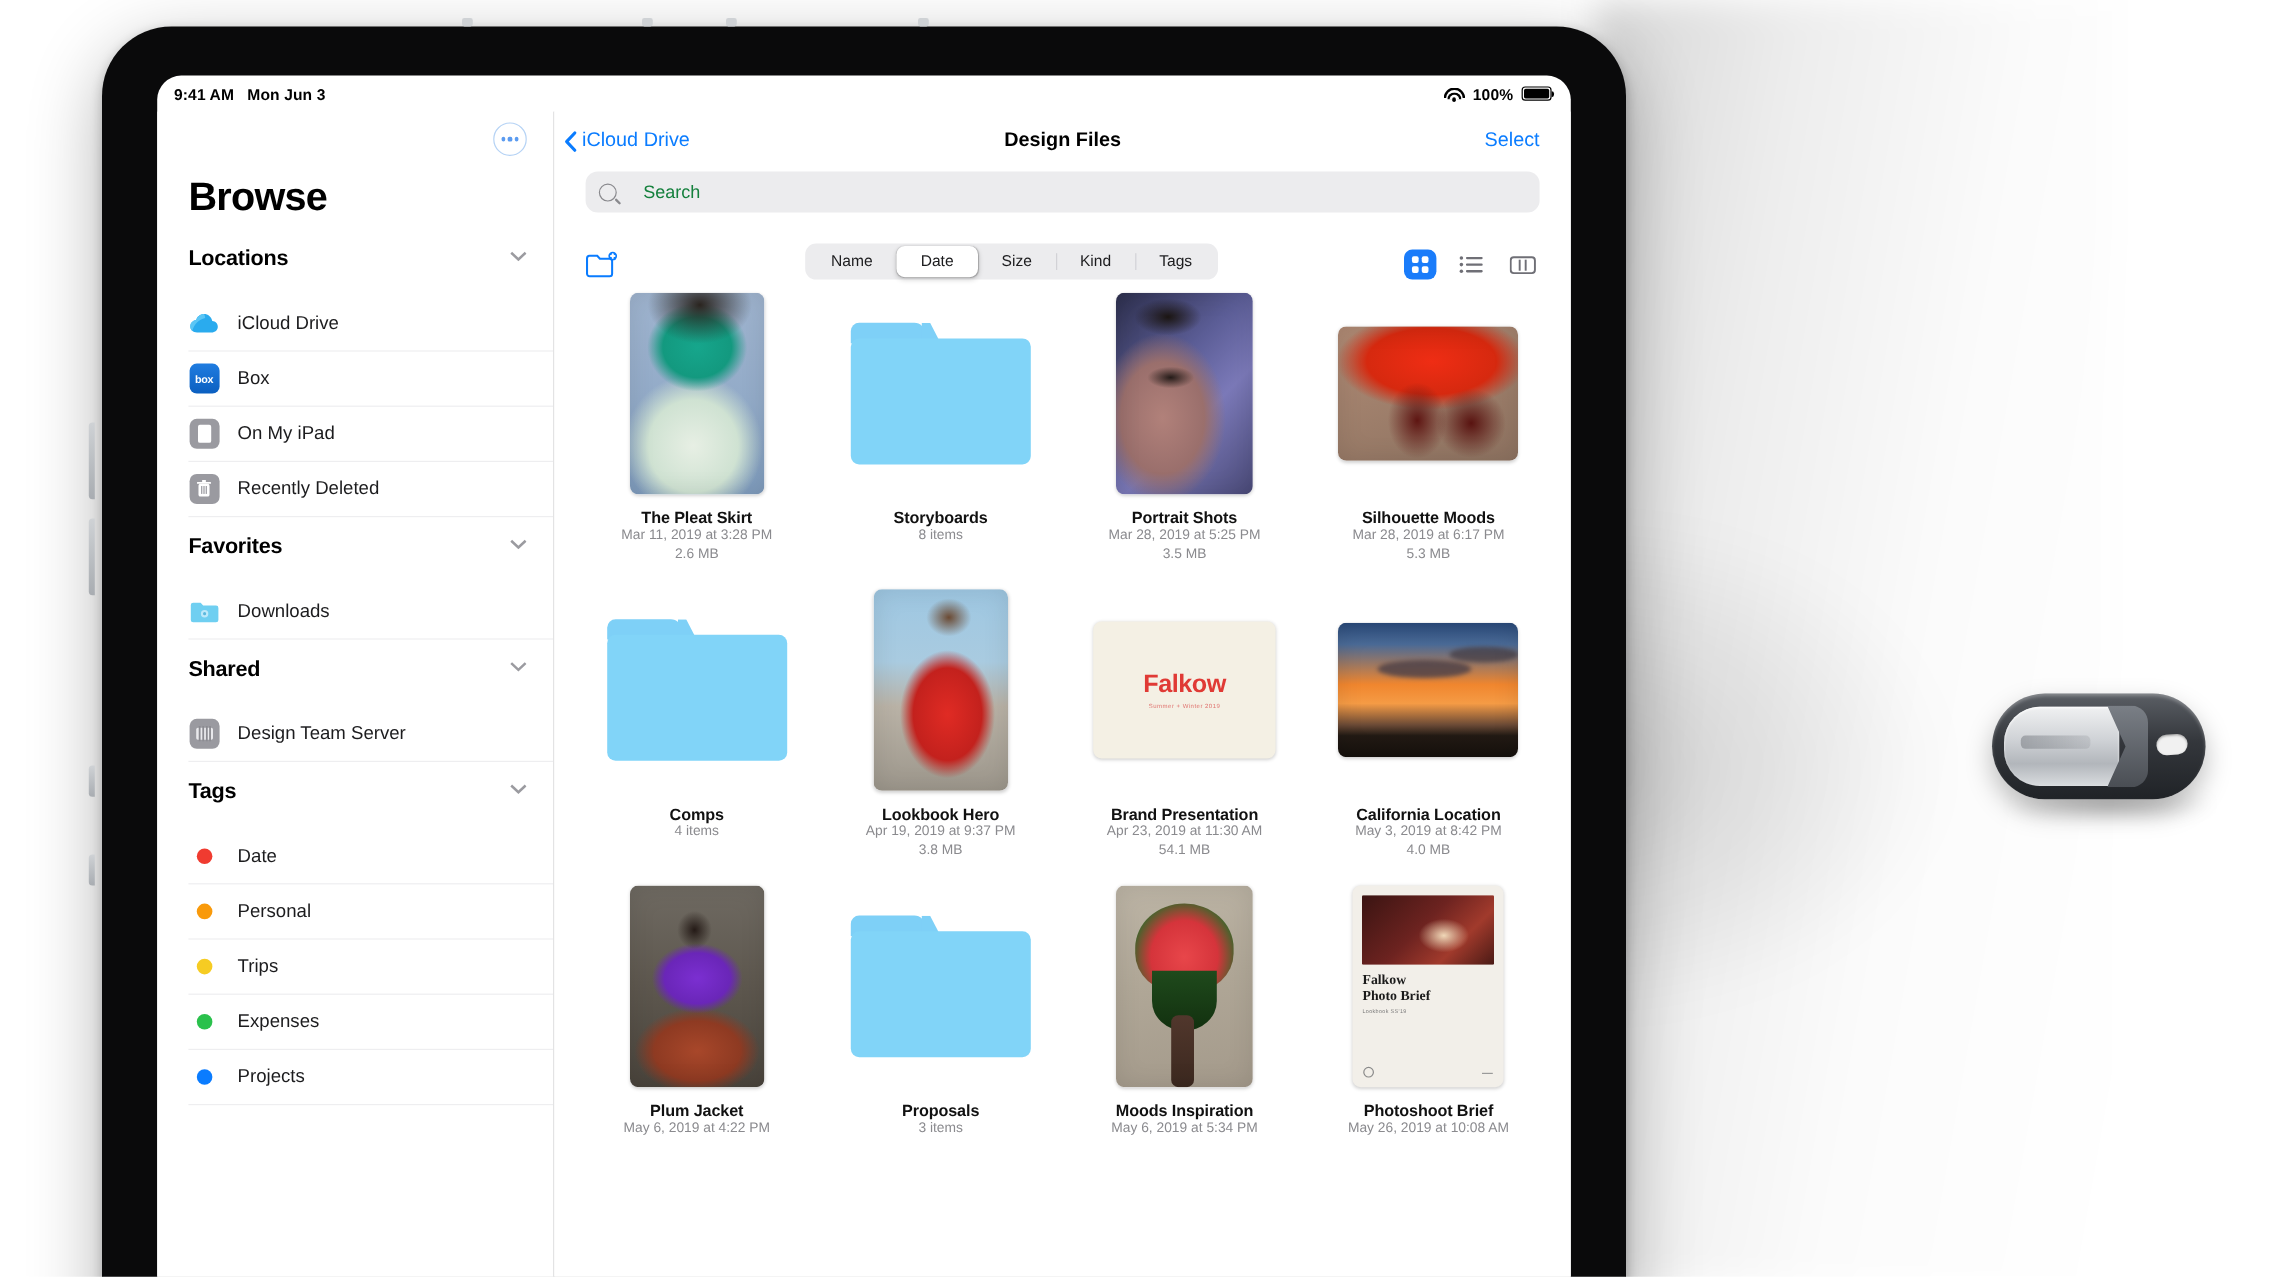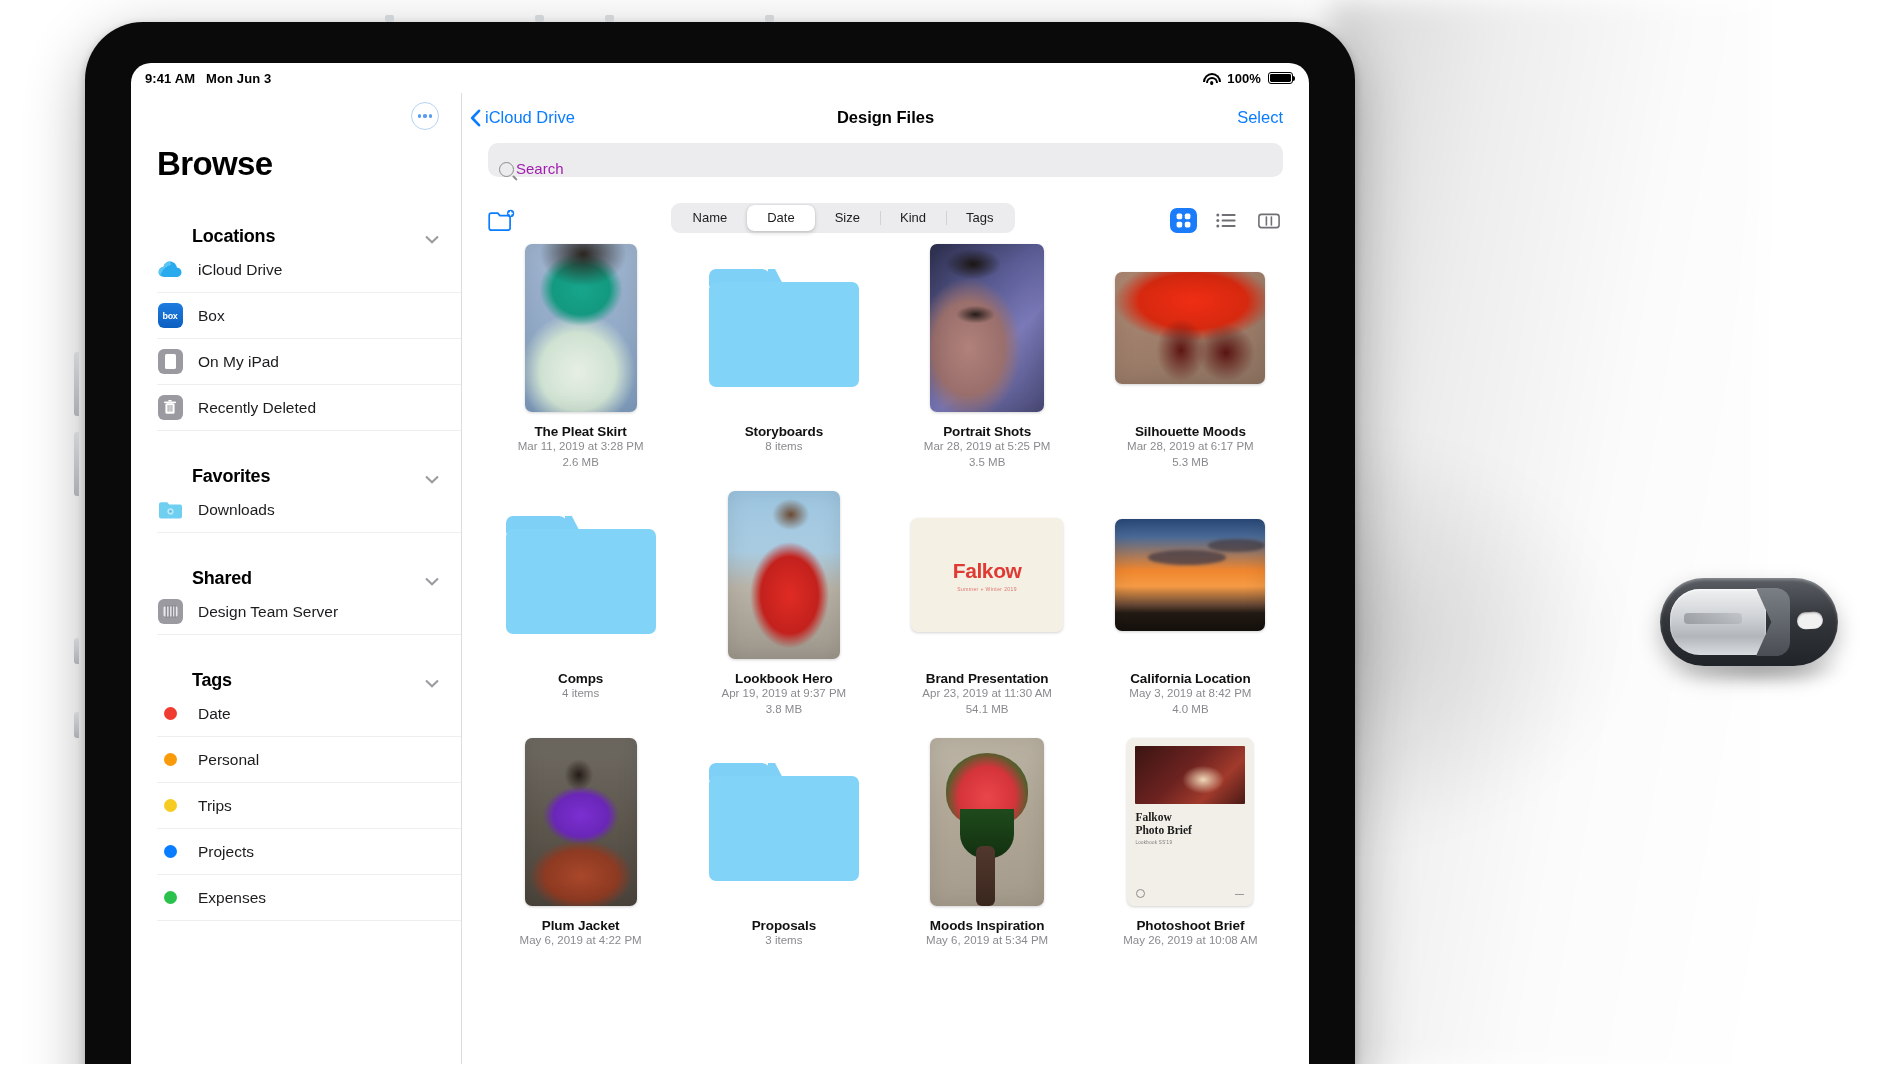--- a/index.html
+++ b/index.html
@@ -123,25 +123,24 @@
     border: 1.6px solid #b6d3f5;
     display: flex; align-items: center; justify-content: center; gap: 2.6px;
     background: #fff;
   }
   .more-btn b { width: 3.2px; height: 3.2px; border-radius: 50%; background: #5b9bf0; display: block; }
   .browse-title {
     font-size: 33px; font-weight: bold; color: #000;
     padding: 6px 0 22px 26px; letter-spacing: -0.6px;
   }
   .section-head {
-    display: flex; align-items: flex-end;
+    display: flex; align-items: flex-start;
     padding: 0 22px 0 26px; height: 42px;
     font-size: 18px; font-weight: bold; color: #000;
     letter-spacing: -0.2px;
-    margin-left: 35px;
   }
   .section-head .chev { margin-left: auto; color: #8e8e93; font-size: 15px; font-weight: normal; }
   .chev-svg { stroke: #9b9ba0; stroke-width: 2.1; fill: none; }
   .srow {
     display: flex; align-items: center; gap: 15px;
     margin-left: 26px; padding: 0 20px 0 0;
     height: 45px;
     border-bottom: 1px solid #eeeef0;
     font-size: 15.5px; color: #1c1c1e;
   }
@@ -162,22 +161,22 @@
   .back-chev { width: 10px; height: 17px; position: relative; }
   .navtitle {
     position: absolute; left: 0; right: 0; text-align: center;
     font-size: 16.5px; font-weight: bold; color: #000; pointer-events: none;
   }
   .select-link { margin-left: auto; color: #0a7cff; font-size: 16.5px; }
 
   .searchwrap { padding: 2px 26px 0 26px; }
   .searchbar {
     height: 34px; background: #ececee; border-radius: 10px;
-    display: flex; align-items: flex-end; gap: 2px; padding: 0 11px;
-    color: #a21caf; font-size: 15px;
+    display: flex; align-items: center; gap: 22px; padding: 0 11px;
+    color: #15803d; font-size: 15px;
   }
   .mag { width: 13px; height: 13px; border: 1.7px solid #8a8a8e; border-radius: 50%; position: relative; flex: 0 0 13px; }
   .mag::after { content: ""; position: absolute; right: -4.5px; bottom: -2.5px; width: 6px; height: 1.7px; background: #8a8a8e; transform: rotate(45deg); border-radius: 1px; }
 
   .sortrow { height: 56px; display: flex; align-items: flex-end; padding: 0 26px; }
   .newfolder-ico { width: 28px; height: 24px; position: relative; }
   .segmented {
     margin: 0 auto;
     background: #ececee; border-radius: 9px;
     padding: 2px; display: flex; align-items: center;
@@ -432,29 +431,29 @@
               <span>Personal</span>
             </div>
             <div class="srow">
               <span class="ico">
                   <span class="dot" style="background:#f6cc23"></span>
                 </span>
               <span>Trips</span>
             </div>
             <div class="srow">
               <span class="ico">
+                  <span class="dot" style="background:#2ac14c"></span>
+                </span>
+              <span>Expenses</span>
+            </div>
+            <div class="srow">
+              <span class="ico">
                   <span class="dot" style="background:#0a7cff"></span>
                 </span>
               <span>Projects</span>
-            </div>
-            <div class="srow">
-              <span class="ico">
-                  <span class="dot" style="background:#2ac14c"></span>
-                </span>
-              <span>Expenses</span>
             </div>
 
           </div>
         </div>
 
         <div class="content">
 
           <div class="navbar">
             <div class="back-link">
               <span class="back-chev">

